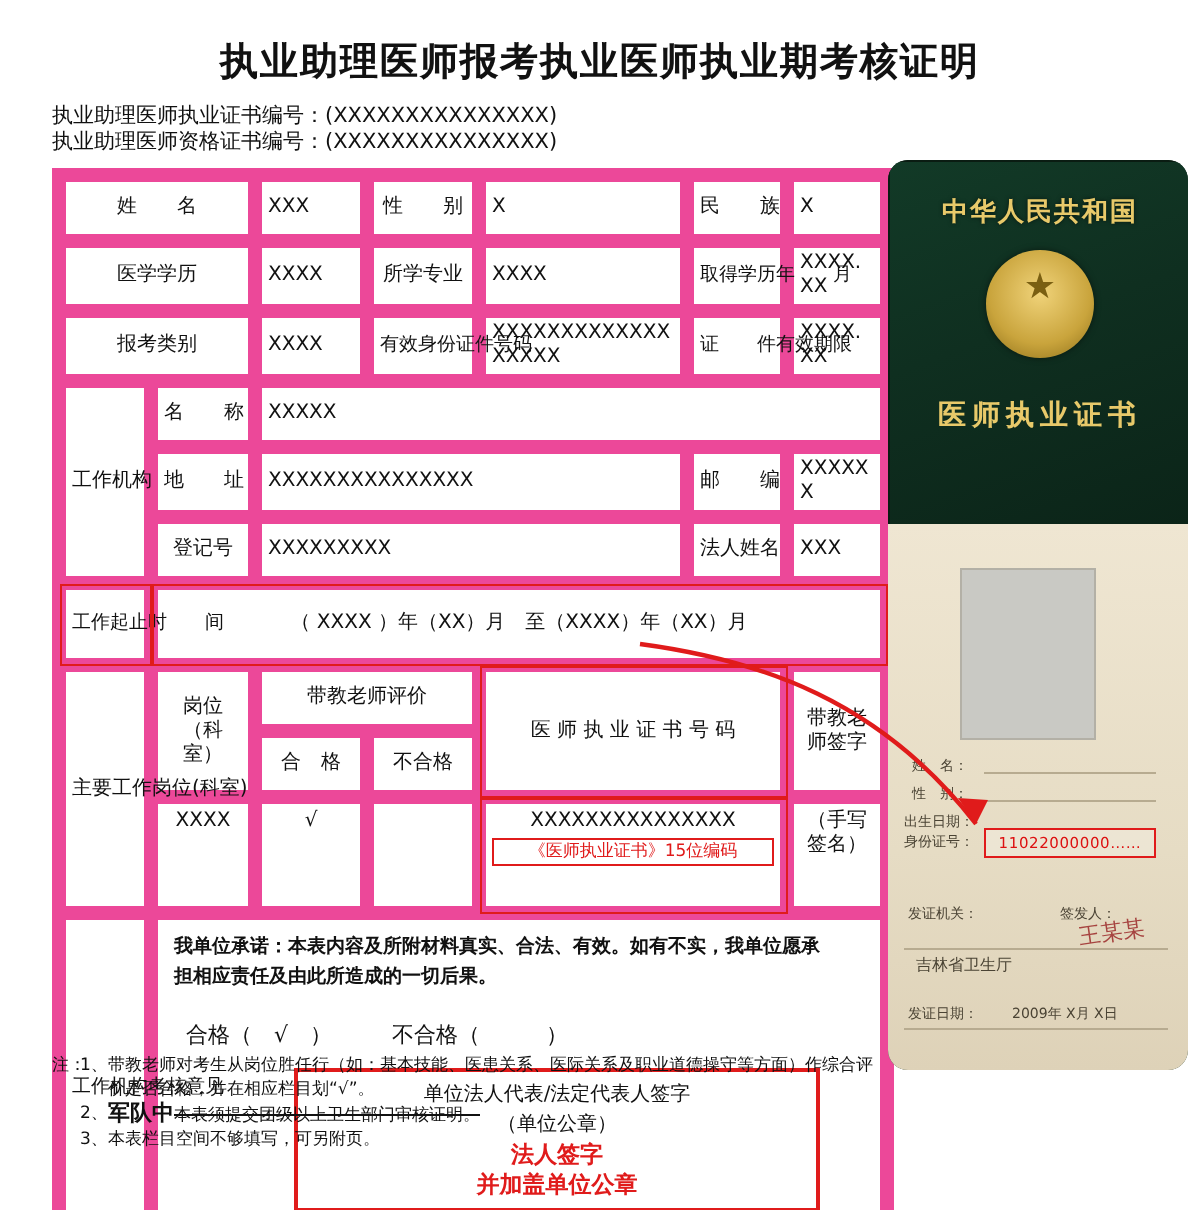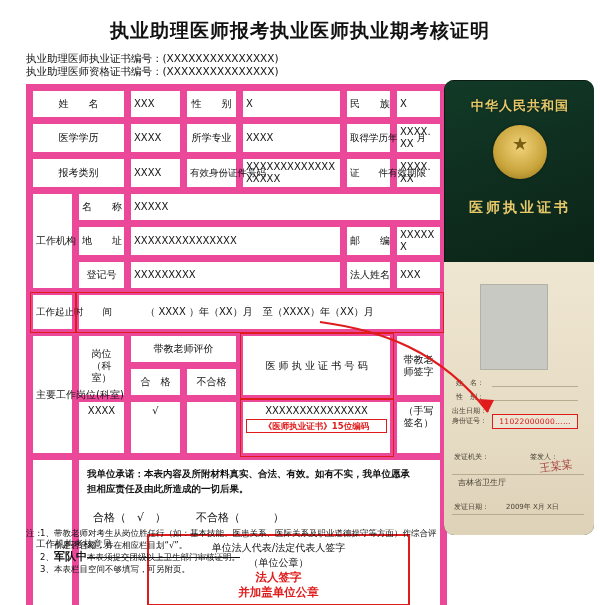--- a/index.html
+++ b/index.html
@@ -48,21 +48,21 @@
 
   .two-line{line-height:11px;font-size:9.5px;}
 
   
   .redbox{
     outline:1.6px solid #e01b1b;
     outline-offset:-1px;
   }
 
   .note-red{
-    color:#e01b1b;font-weight:bold;font-size:8.5px;
+    color:#e01b1b;font-weight:normal;font-size:8.5px;
     display:block;text-align:center;margin-top:2px;
     border:1.4px solid #e01b1b;padding:0 2px;
   }
 
   .sign-red-box{
     border:2px solid #e01b1b;
     padding:4px 6px;
     text-align:center;
     font-size:10px;
     line-height:15px;

